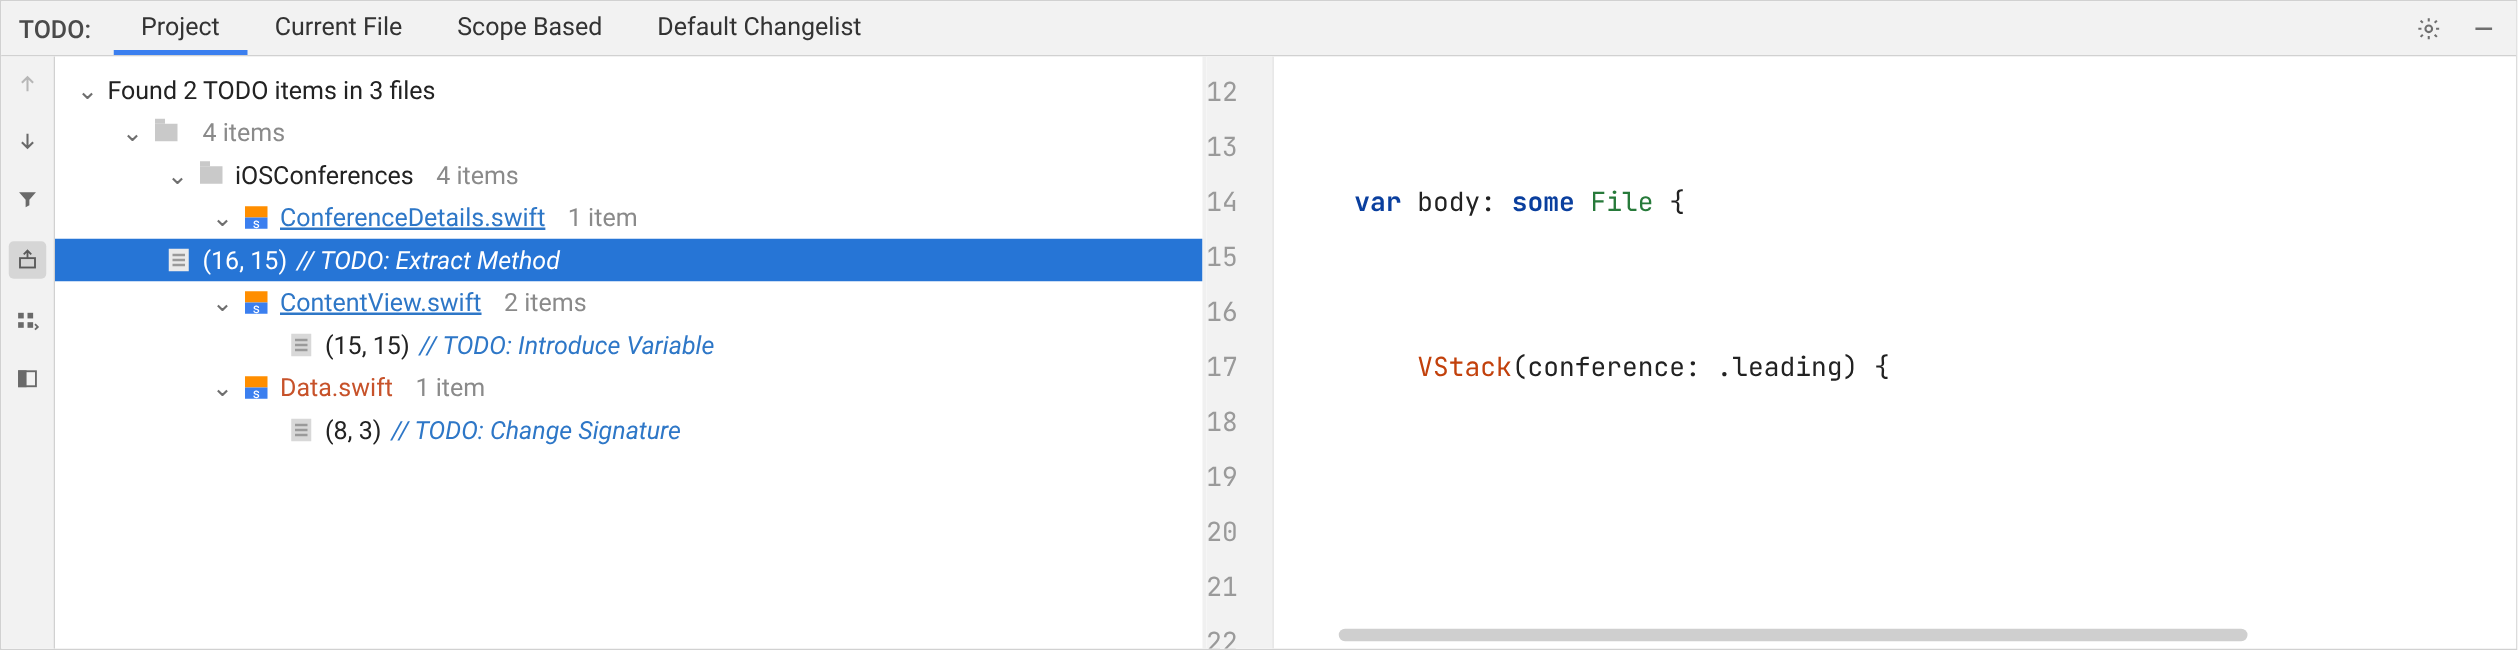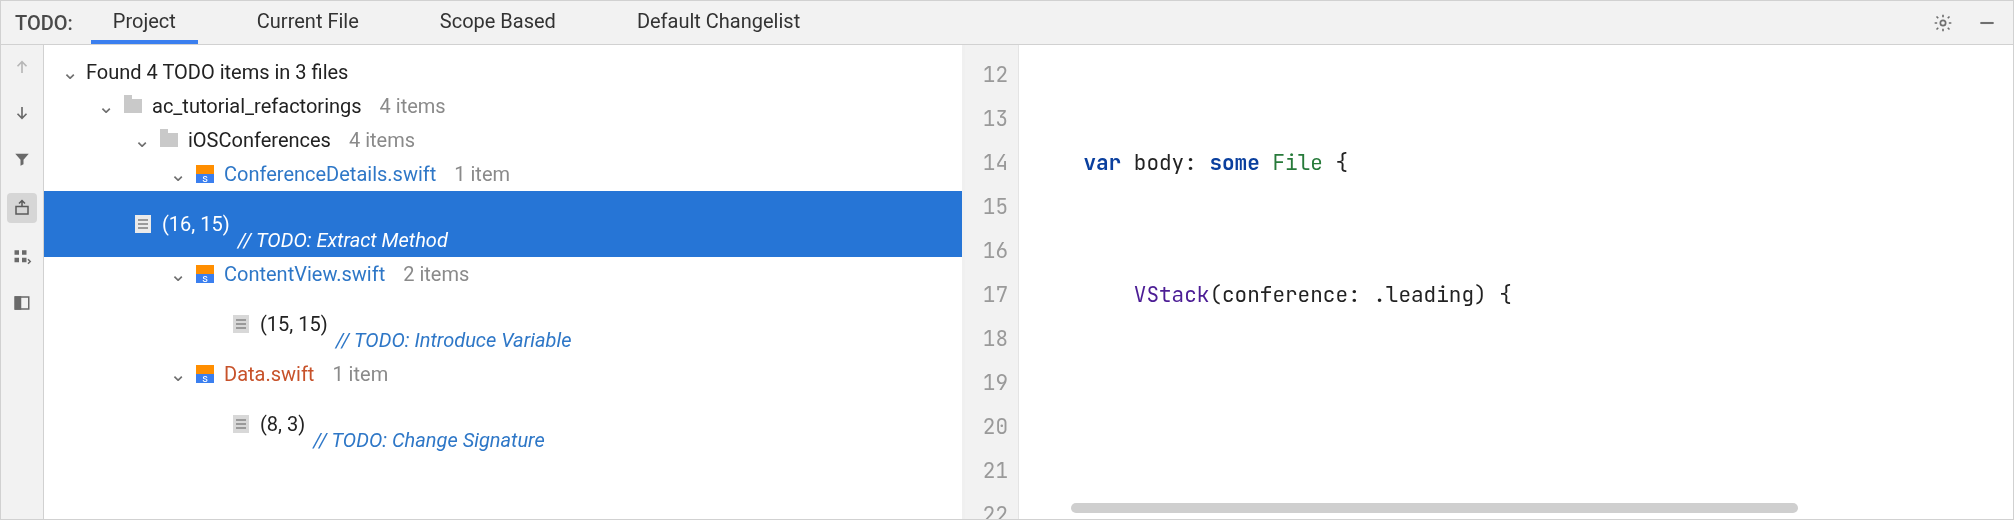--- a/index.html
+++ b/index.html
@@ -60,21 +60,20 @@
   .header-title {
     padding: 0 18px 0 14px;
     display: flex;
     align-items: center;
     color: #4a4a4a;
     font-weight: 500;
   }
   .tabs {
     display: flex;
     align-items: stretch;
-    gap: 37px;
   }
   .tab {
     display: flex;
     align-items: center;
     padding: 0 22px;
     color: #333;
     cursor: default;
     position: relative;
     border-bottom: 4px solid transparent;
     box-sizing: border-box;
@@ -160,24 +159,24 @@
     content:"s"; position:absolute; left:0; top:9px; width:18px; height:9px; background:var(--swift-icon-bottom);
     color:#fff; font-size:11px; line-height:9px; text-align:center; font-family:var(--ui-font);
   }
   .file-glyph {
     width:16px; height:18px; background:#d8d8d8; position:relative;
   }
   .file-glyph::before{
     content:""; position:absolute; left:3px; top:4px; width:10px; height:2px; background:#9a9a9a; box-shadow:0 4px 0 #9a9a9a, 0 8px 0 #9a9a9a;
   }
 
-  .name-link { color: var(--link-blue); }
+  .name-link { color: var(--link-blue); text-decoration: underline; }
   .name-swift { color: var(--swift-orange); }
   .count { color: var(--muted); padding-left: 10px; }
-  .comment-i { color: var(--link-blue); font-style: italic; margin-top: 32px; }
+  .comment-i { color: var(--link-blue); font-style: italic; }
 
   .selected {
     background: var(--tree-selected-bg);
     color: var(--tree-selected-fg);
   }
   .selected .comment-i,
   .selected .count,
   .selected .name-link,
   .selected .chev { color: var(--tree-selected-fg) !important; }
   .selected .file-glyph{ background:#eaeaea; }
@@ -188,39 +187,39 @@
     display:flex;
     overflow:hidden;
     position:relative;
     font-family: var(--code-font);
     font-size: 21px;
   }
   .gutter {
     width: 54px;
     background: var(--gutter-bg);
     color: var(--gutter-fg);
-    text-align: right;
+    text-align: left;
     padding: 8px 10px 0 0;
     box-sizing: border-box;
     border-right:1px solid #e4e4e4;
     line-height: 44px;
   }
   .code {
     flex:1;
     padding: 8px 0 0 14px;
     line-height: 44px;
     white-space: pre;
     overflow: hidden;
     position: relative;
   }
   .code .line { height:44px; }
 
   .k  { color: var(--keyword-purple); font-weight:600; }
   .ty { color: var(--type-green); }
-  .fn { color: #4c1d95; }
+  .fn { color: #c2410c; }
 
   .hscroll {
     position:absolute; left:52px; right:10px; bottom:4px; height:14px;
     background: transparent;
   }
   .hscroll-thumb{
     position:absolute; left:0; width:78%; top:2px; height:10px; border-radius:6px; background:#cfcfcf;
   }
 
   svg { display:block; }
@@ -300,29 +299,28 @@
             <rect x="3" y="4" width="18" height="16"></rect>
             <rect x="3" y="4" width="7" height="16" fill="#6a6a6a"></rect>
           </svg>
       </span>
     </div>
 
     <div class="tree-panel">
       <div class="tree">
         <div class="row" style="padding-left:18px">
           <span class="chev">⌄</span>
-          <span>Found 4 TODO items in 3 files</span>
+          <span>Found 2 TODO items in 3 files</span>
         </div>
 
         <div class="row" style="padding-left:54px">
           <span class="chev">⌄</span>
           <span class="ficon">
               <span class="folder"></span>
             </span>
-          <span>ac_tutorial_refactorings</span>
           <span class="count">4 items</span>
         </div>
 
         <div class="row" style="padding-left:90px">
           <span class="chev">⌄</span>
           <span class="ficon">
               <span class="folder"></span>
             </span>
           <span>iOSConferences</span>
           <span class="count">4 items</span>

